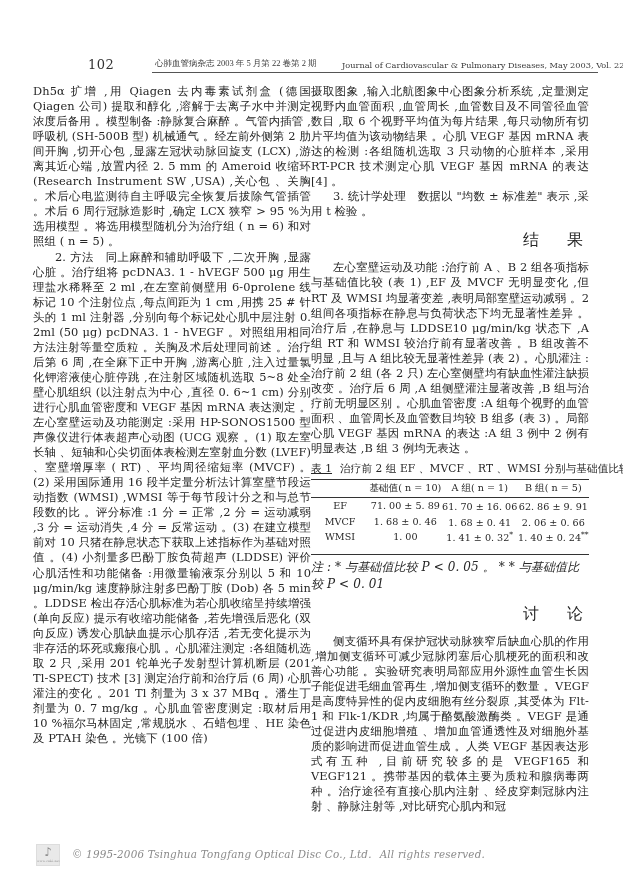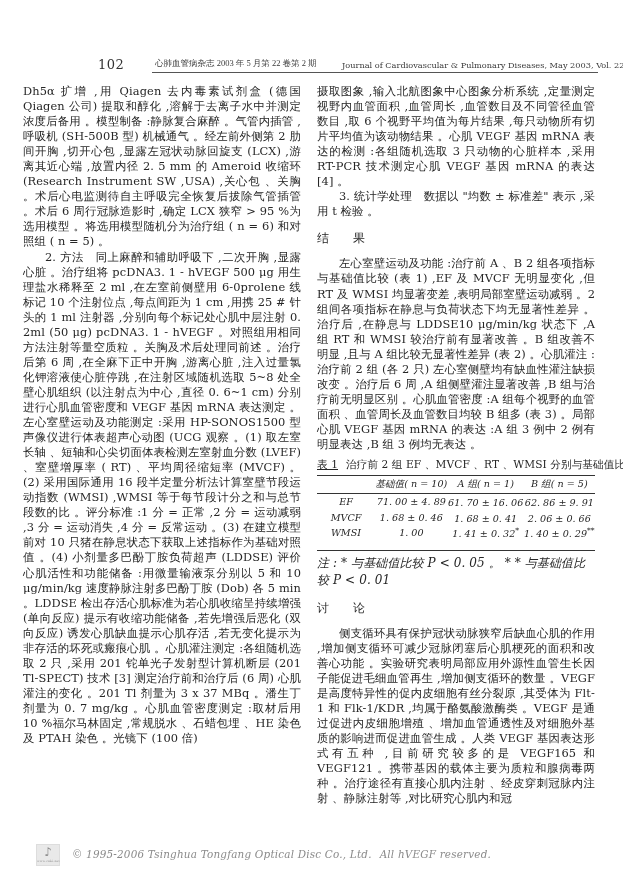--- a/index.html
+++ b/index.html
@@ -21,21 +21,21 @@
     position: absolute;
     top: 52px;
     left: 0;
     width: 623px;
     height: 20px;
     display: flex;
     align-items: flex-end;
   }
   .folio {
     position: absolute;
-    left: 98px;
+    left: 88px;
     bottom: 0px;
     font-size: 13px;
     letter-spacing: 0.5px;
     color: #333;
   }
   .header-rule {
     position: absolute;
     left: 152px;
     right: 25px;
     bottom: -1px;
@@ -65,38 +65,38 @@
     position: absolute;
     top: 84px;
     left: 0;
     width: 623px;
     display: flex;
   }
   .col {
     width: 278px;
     box-sizing: border-box;
   }
-  .col-left { margin-left: 23px; }
-  .col-right { margin-left: 16px; }
+  .col-left { margin-left: 33px; }
+  .col-right { margin-left: 0; }
 
   p.body-par {
     margin: 0;
     font-size: 11.4px;
     line-height: 15.05px;
     text-align: justify;
     text-justify: inter-character;
     color: #262626;
     letter-spacing: 0.1px;
   }
   p.indent { text-indent: 22px; }
 
   .section-head {
     margin: 11px 0 9px 0;
-    text-align: left;
-    font-size: 12px;
+    text-align: right;
+    font-size: 16px;
     letter-spacing: 6px;
     color: #262626;
   }
 
   
   .table-title {
     margin-top: 6px;
     font-size: 10.6px;
     color: #262626;
     white-space: nowrap;
@@ -108,21 +108,20 @@
     width: 278px;
     border-collapse: collapse;
     font-size: 9.6px;
     color: #262626;
   }
   table.data th, table.data td {
     padding: 1.2px 0;
     text-align: center;
     font-weight: normal;
     white-space: nowrap;
-    font-style: italic;
   }
   table.data thead tr.head-row th {
     border-top: 1.2px solid #333;
     border-bottom: 0.8px solid #333;
     padding-top: 2px;
     padding-bottom: 2px;
   }
   table.data tbody tr:last-child td {
     border-bottom: 1.2px solid #333;
     padding-bottom: 10px;
@@ -211,48 +210,48 @@
         <tr class="head-row">
           <th class="rowlabel"></th>
           <th>基础值( n = 10)</th>
           <th>A 组( n = 1)</th>
           <th>B 组( n = 5)</th>
         </tr>
       </thead>
       <tbody>
         <tr>
           <td class="rowlabel">EF</td>
-          <td>71. 00 ± 4. 89</td>
+          <td>71. 00 ± 5. 89</td>
           <td><span>61. 70 ± 16. 06</span><span class="sup"></span></td>
           <td><span>62. 86 ± 9. 91</span><span class="sup"></span></td>
         </tr>
         <tr>
           <td class="rowlabel">MVCF</td>
           <td>1. 68 ± 0. 46</td>
           <td><span>1. 68 ± 0. 41</span><span class="sup"></span></td>
           <td><span>2. 06 ± 0. 66</span><span class="sup"></span></td>
         </tr>
         <tr>
           <td class="rowlabel">WMSI</td>
           <td>1. 00</td>
           <td><span>1. 41 ± 0. 32</span><span class="sup">*</span></td>
-          <td><span>1. 40 ± 0. 29</span><span class="sup">**</span></td>
+          <td><span>1. 40 ± 0. 24</span><span class="sup">**</span></td>
         </tr>
       </tbody>
     </table>
 
     <div class="table-note">注 :  * 与基础值比较  P &lt; 0. 05 。  * * 与基础值比较  P &lt; 0. 01</div>
 
     <div class="section-head">讨　论</div>
 
     <p class="body-par indent">侧支循环具有保护冠状动脉狭窄后缺血心肌的作用 ,增加侧支循环可减少冠脉闭塞后心肌梗死的面积和改善心功能 。实验研究表明局部应用外源性血管生长因子能促进毛细血管再生 ,增加侧支循环的数量 。VEGF 是高度特异性的促内皮细胞有丝分裂原 ,其受体为 Flt-1 和 Flk-1/KDR ,均属于酪氨酸激酶类 。VEGF 是通过促进内皮细胞增殖 、增加血管通透性及对细胞外基质的影响进而促进血管生成 。人类 VEGF 基因表达形式有五种 ,目前研究较多的是 VEGF165 和 VEGF121 。携带基因的载体主要为质粒和腺病毒两种 。治疗途径有直接心肌内注射 、经皮穿刺冠脉内注射 、静脉注射等 ,对比研究心肌内和冠</p>
   </div>
 </div>
 
 <div class="footer">
   <div class="footer-logo">
     ♪
     <small>www.cnki.net</small>
   </div>
   <div class="footer-text">
-    <span>© 1995-2006 Tsinghua Tongfang Optical Disc Co., Ltd.</span><span class="gap"></span><span>All hVEGF reserved.</span>
+    <span>© 1995-2006 Tsinghua Tongfang Optical Disc Co., Ltd.</span><span class="gap"></span><span>All rights reserved.</span>
   </div>
 </div>
 
 </body></html>

